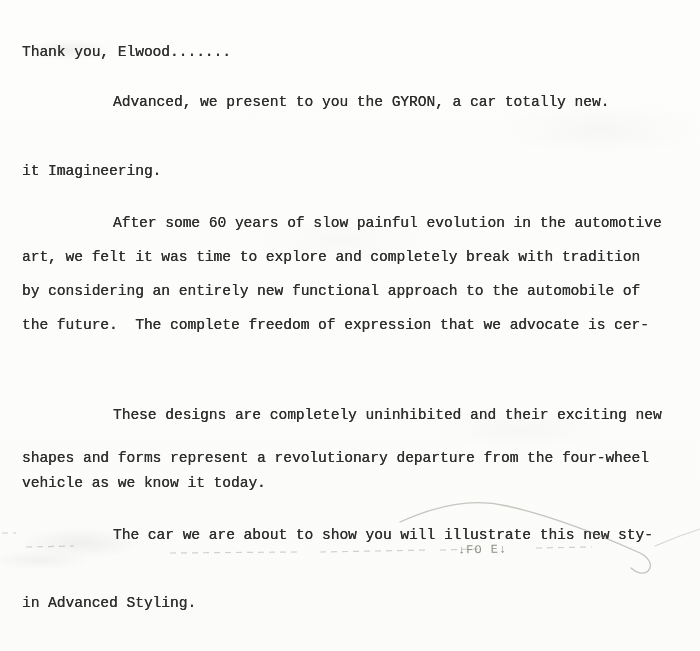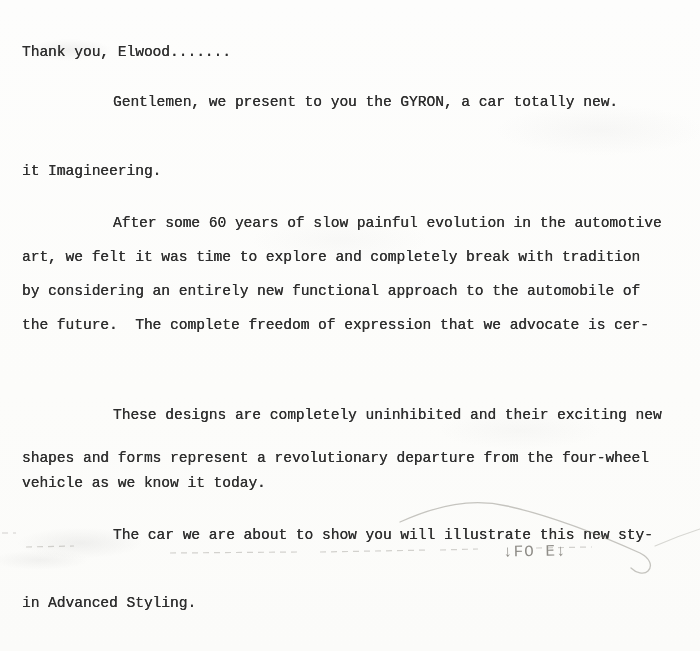--- a/index.html
+++ b/index.html
@@ -33,38 +33,38 @@
     white-space:pre;
     font-size:14.6px;
     line-height:17px;
     color:var(--ink);
     text-shadow:0 0 0.6px rgba(45,45,45,0.85), 0.3px 0 0 rgba(45,45,45,0.35);
     letter-spacing:-0.05px;
   }
   .line.indent{left:113px;}
   .annotation{
     position:absolute;
-    left:503px;top:543px;
-    font-size:16px;
+    left:458px;top:543px;
+    font-size:12px;
     color:var(--pencil);
     letter-spacing:1px;
     white-space:pre;
     transform:rotate(-1deg);
   }
   svg.marks{position:absolute;inset:0;pointer-events:none;}
 </style>
 </head>
 <body>
 
 <div class="page">
   <div class="texture"></div>
 
   <div class="line" style="top:44px">Thank you, Elwood.......</div>
 
-  <div class="line indent" style="top:94px">Gentlemen, we present to you the GYRON, a car totally new.</div>
+  <div class="line indent" style="top:94px">Advanced, we present to you the GYRON, a car totally new.</div>
   <div class="line" style="top:163px">it Imagineering.</div>
 
   <div class="line indent" style="top:215px">After some 60 years of slow painful evolution in the automotive</div>
   <div class="line" style="top:249px">art, we felt it was time to explore and completely break with tradition</div>
   <div class="line" style="top:283px">by considering an entirely new functional approach to the automobile of</div>
   <div class="line" style="top:317px">the future.  The complete freedom of expression that we advocate is cer-</div>
 
   <div class="line indent" style="top:407px">These designs are completely uninhibited and their exciting new</div>
   <div class="line" style="top:450px">shapes and forms represent a revolutionary departure from the four-wheel</div>
   <div class="line" style="top:475px">vehicle as we know it today.</div>

